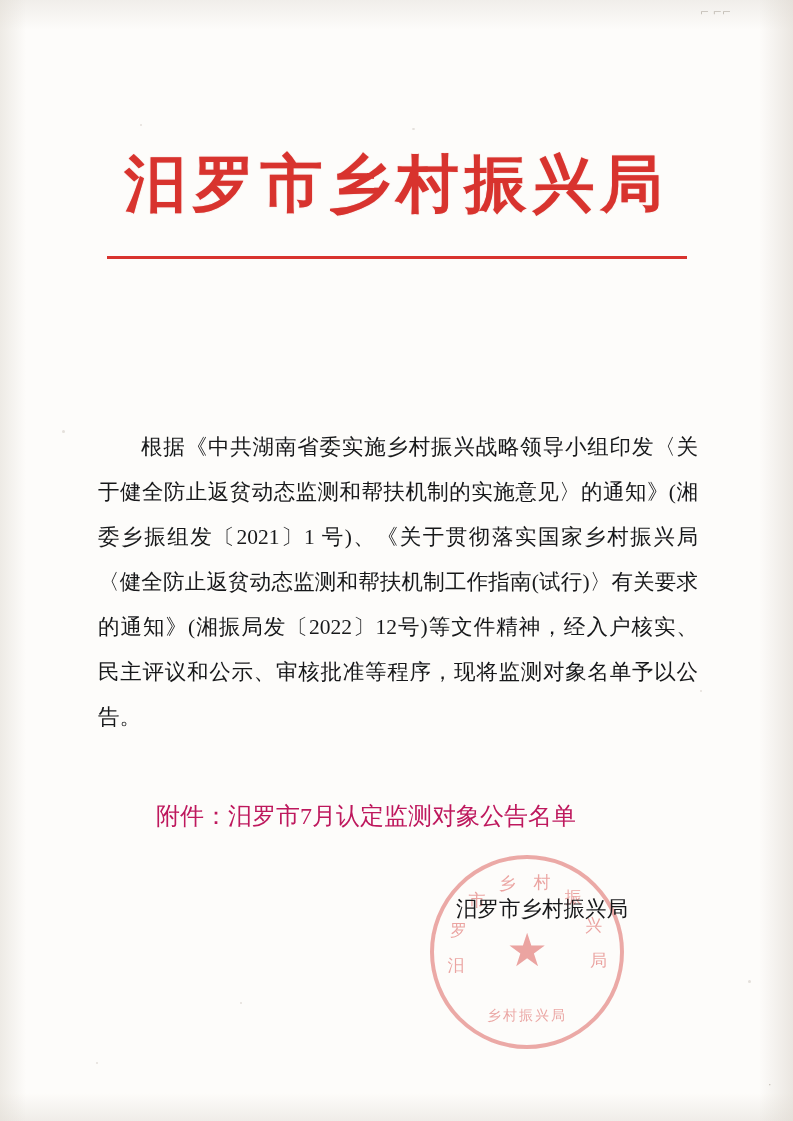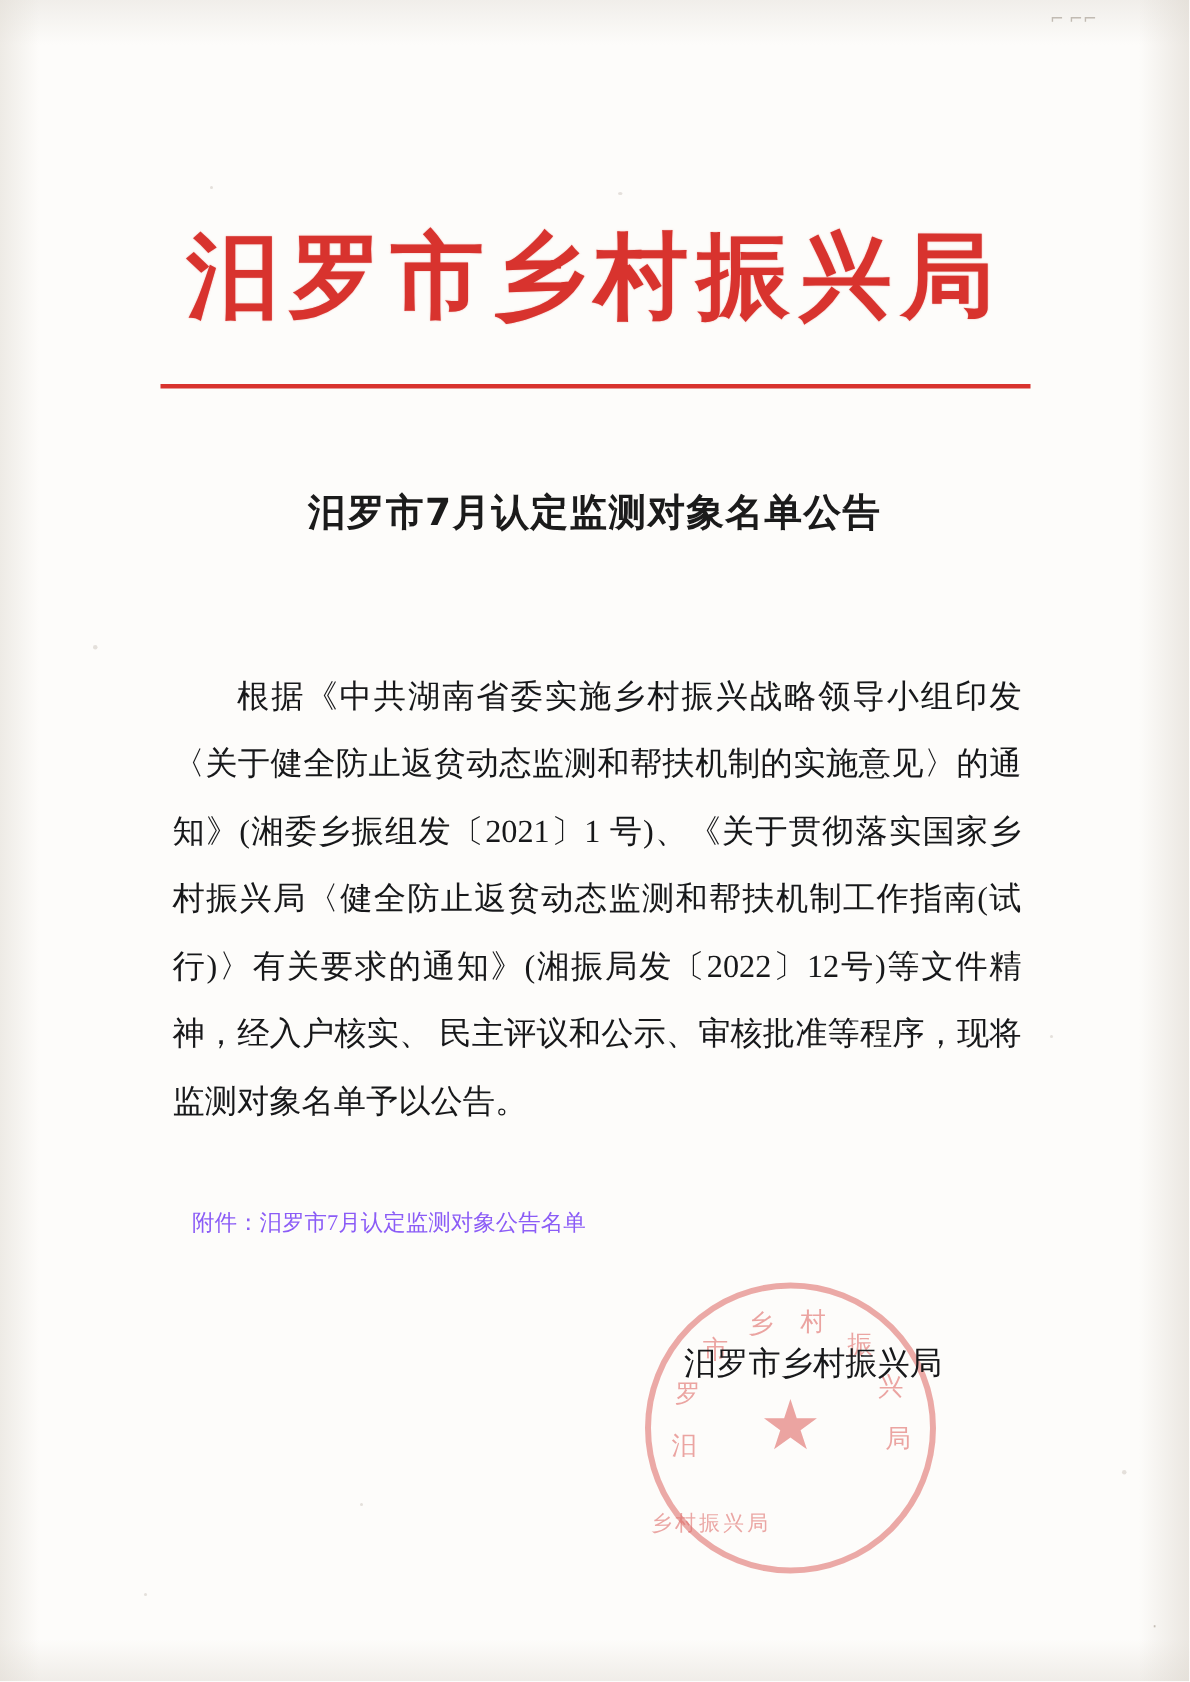--- a/index.html
+++ b/index.html
@@ -81,31 +81,31 @@
     top: 425px;
     left: 98px;
     width: 600px;
     font-size: 21.5px;
     line-height: 45px;
     color: #17181a;
     text-align: justify;
     text-justify: inter-ideograph;
   }
   .doc-body p {
-    margin: 17px;
+    margin: 0;
     text-indent: 2em;
   }
   .attachment {
     position: absolute;
     top: 795px;
-    left: 98px;
+    left: 108px;
     width: 600px;
-    font-size: 15px;
+    font-size: 24px;
     line-height: 42px;
-    color: #8b5cf6;
+    color: #be185d;
     text-indent: 2em;
   }
 
   
   .signature {
     position: absolute;
     top: 885px;
     right: 165px;
     text-align: left;
     font-size: 21.5px;
@@ -154,20 +154,21 @@
     height: 22px;
     margin: -11px 0 0 -11px;
     text-align: center;
     line-height: 22px;
   }
   .seal .seal-bottom {
     position: absolute;
     left: 0;
     bottom: 20px;
     width: 100%;
+    text-align: center;
     font-size: 14px;
     color: rgba(214,70,66,0.6);
     letter-spacing: 2px;
   }
 
   
   .scan-mark {
     position: absolute;
     color: #b9b2a9;
     font-size: 11px;
@@ -192,21 +193,20 @@
   <div class="speck" style="left:240px; top:1002px; width:2px; height:2px;"></div>
 
   <div class="scan-mark" style="left:700px; top:6px;">⌐ ⌐⌐</div>
   <div class="scan-mark" style="left:768px; top:1078px;">·</div>
 
   <div class="doc-header">
     <div class="org-title">汨罗市乡村振兴局</div>
     <div class="red-rule"></div>
   </div>
 
-  <div class="doc-title">汨罗市7月认定监测对象名单公告</div>
 
   <div class="doc-body">
     <p>根据《中共湖南省委实施乡村振兴战略领导小组印发〈关于健全防止返贫动态监测和帮扶机制的实施意见〉的通知》(湘委乡振组发〔2021〕1 号)、《关于贯彻落实国家乡村振兴局〈健全防止返贫动态监测和帮扶机制工作指南(试行)〉有关要求的通知》(湘振局发〔2022〕12号)等文件精神，经入户核实、 民主评议和公示、审核批准等程序，现将监测对象名单予以公告。</p>
   </div>
 
   <div class="attachment">
     <span>附件：</span><span>汨罗市7月认定监测对象公告名单</span>
   </div>
 
   <div class="seal">

